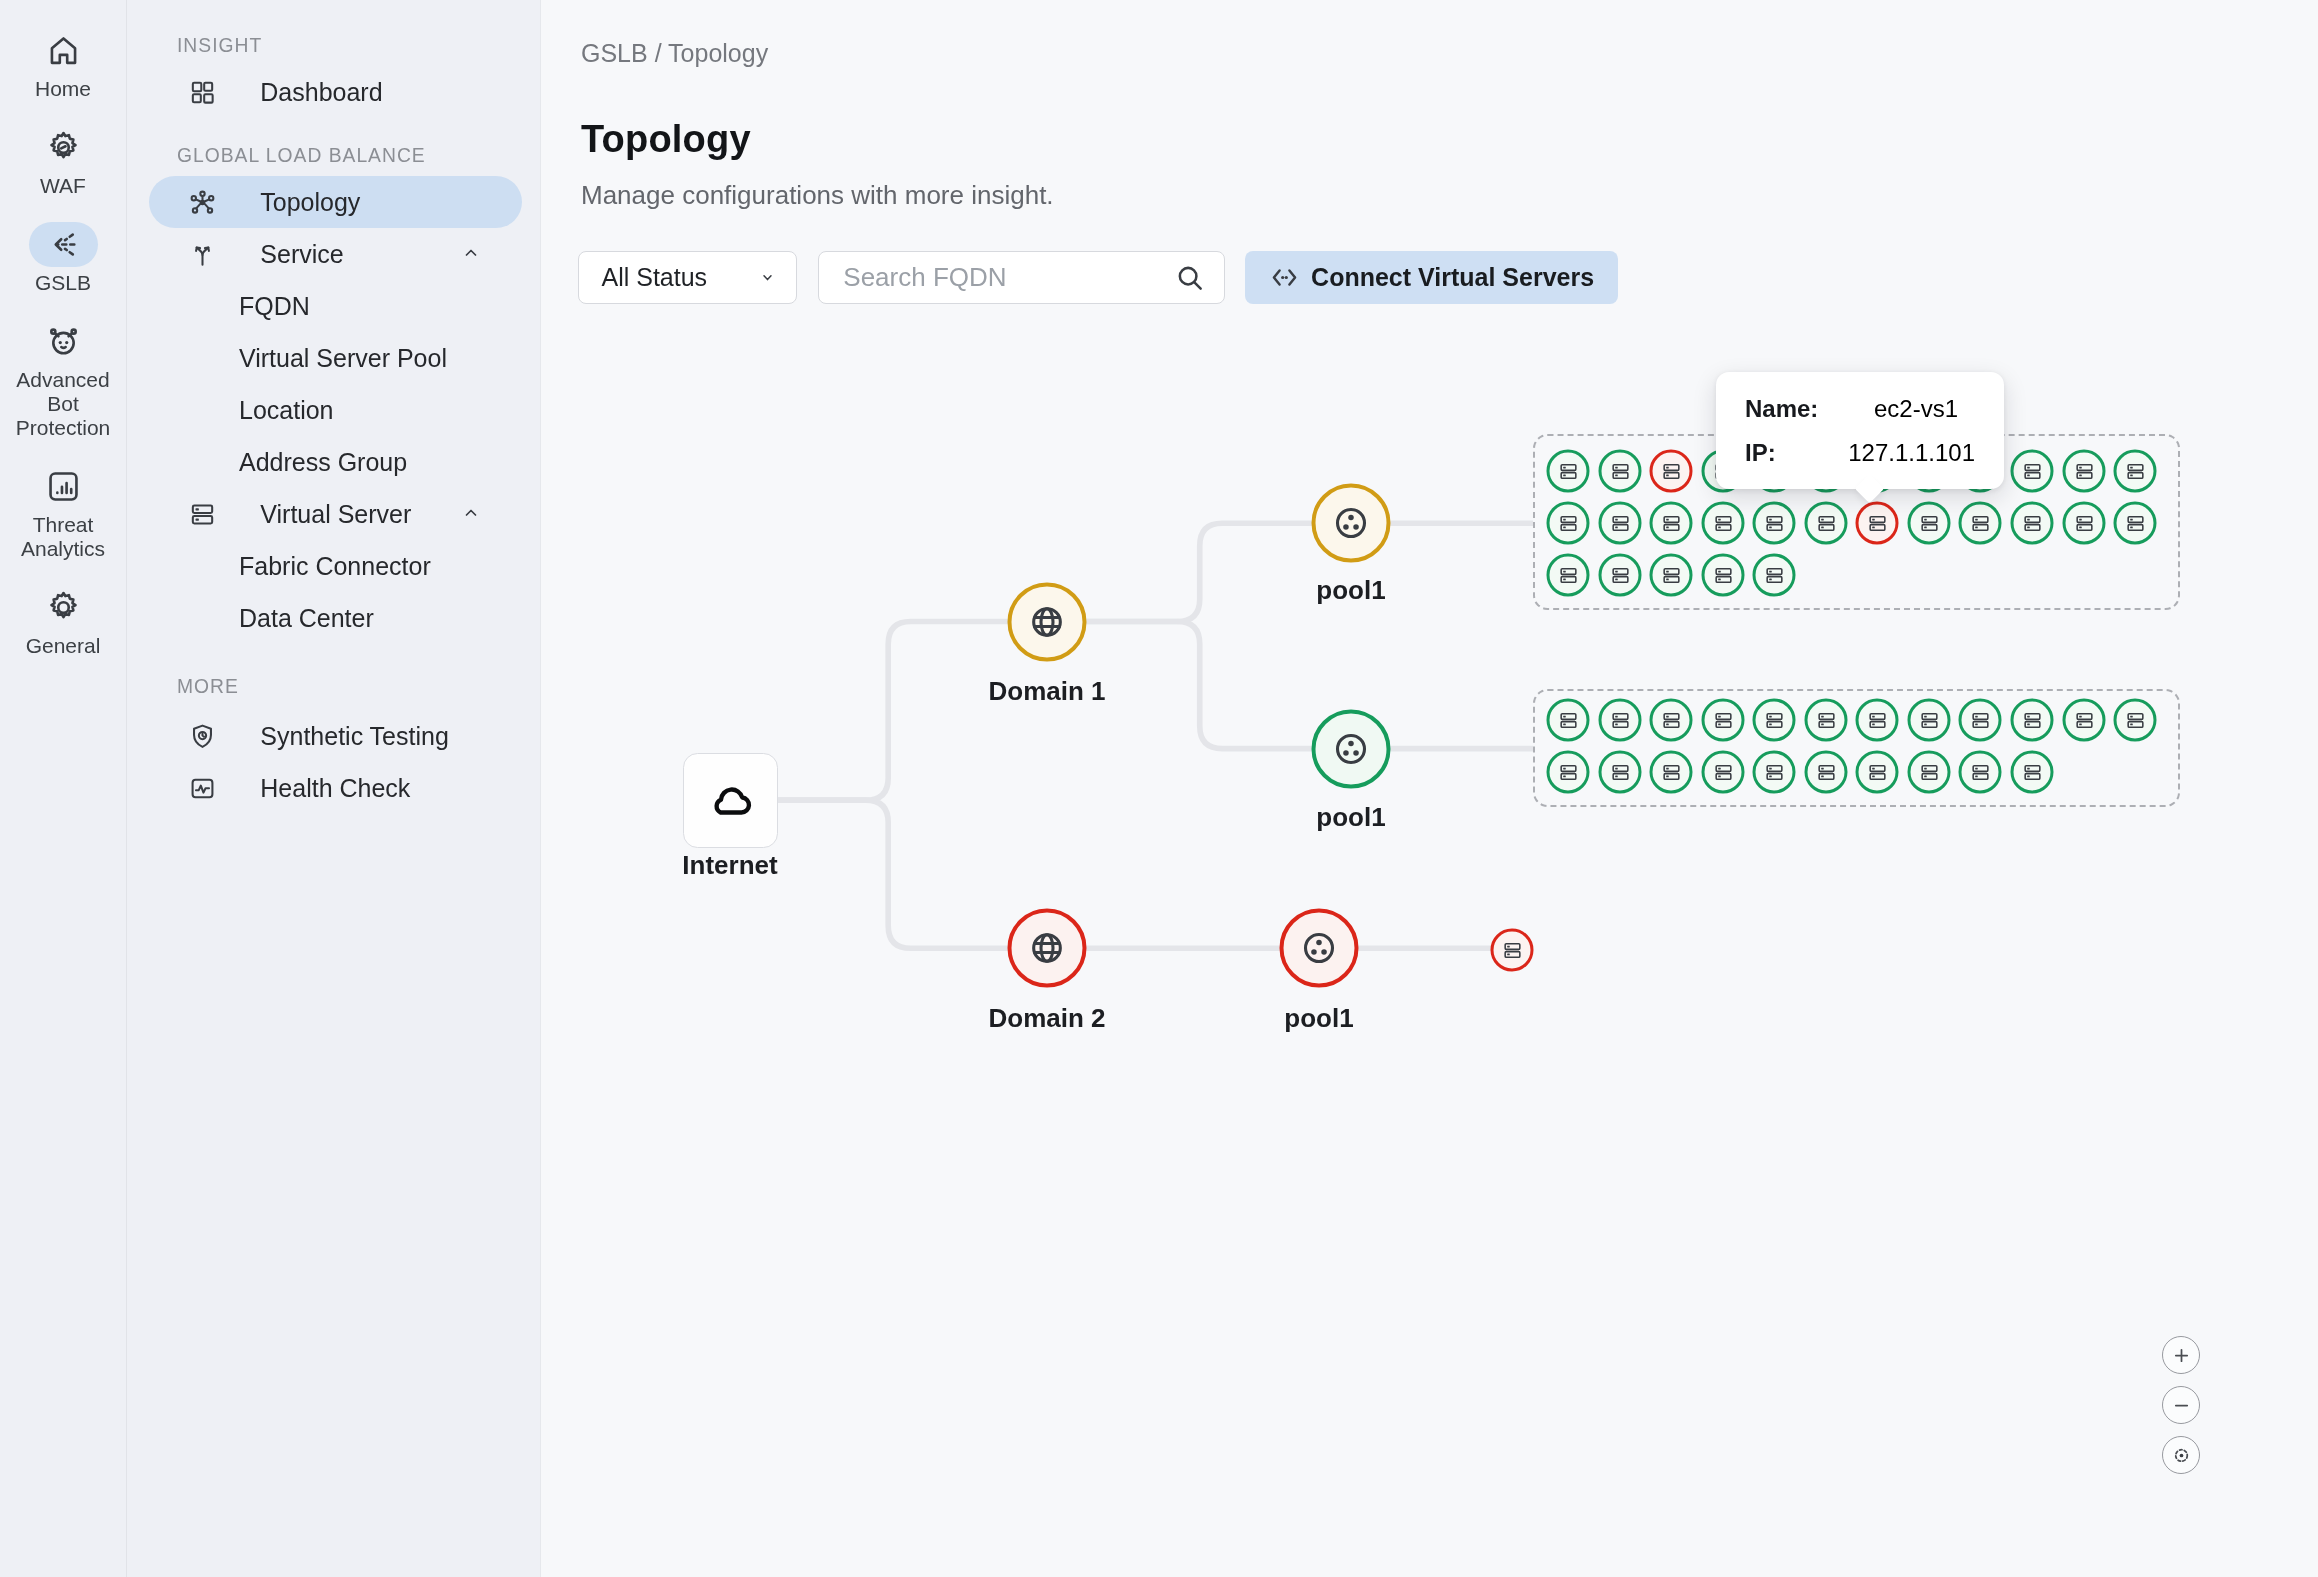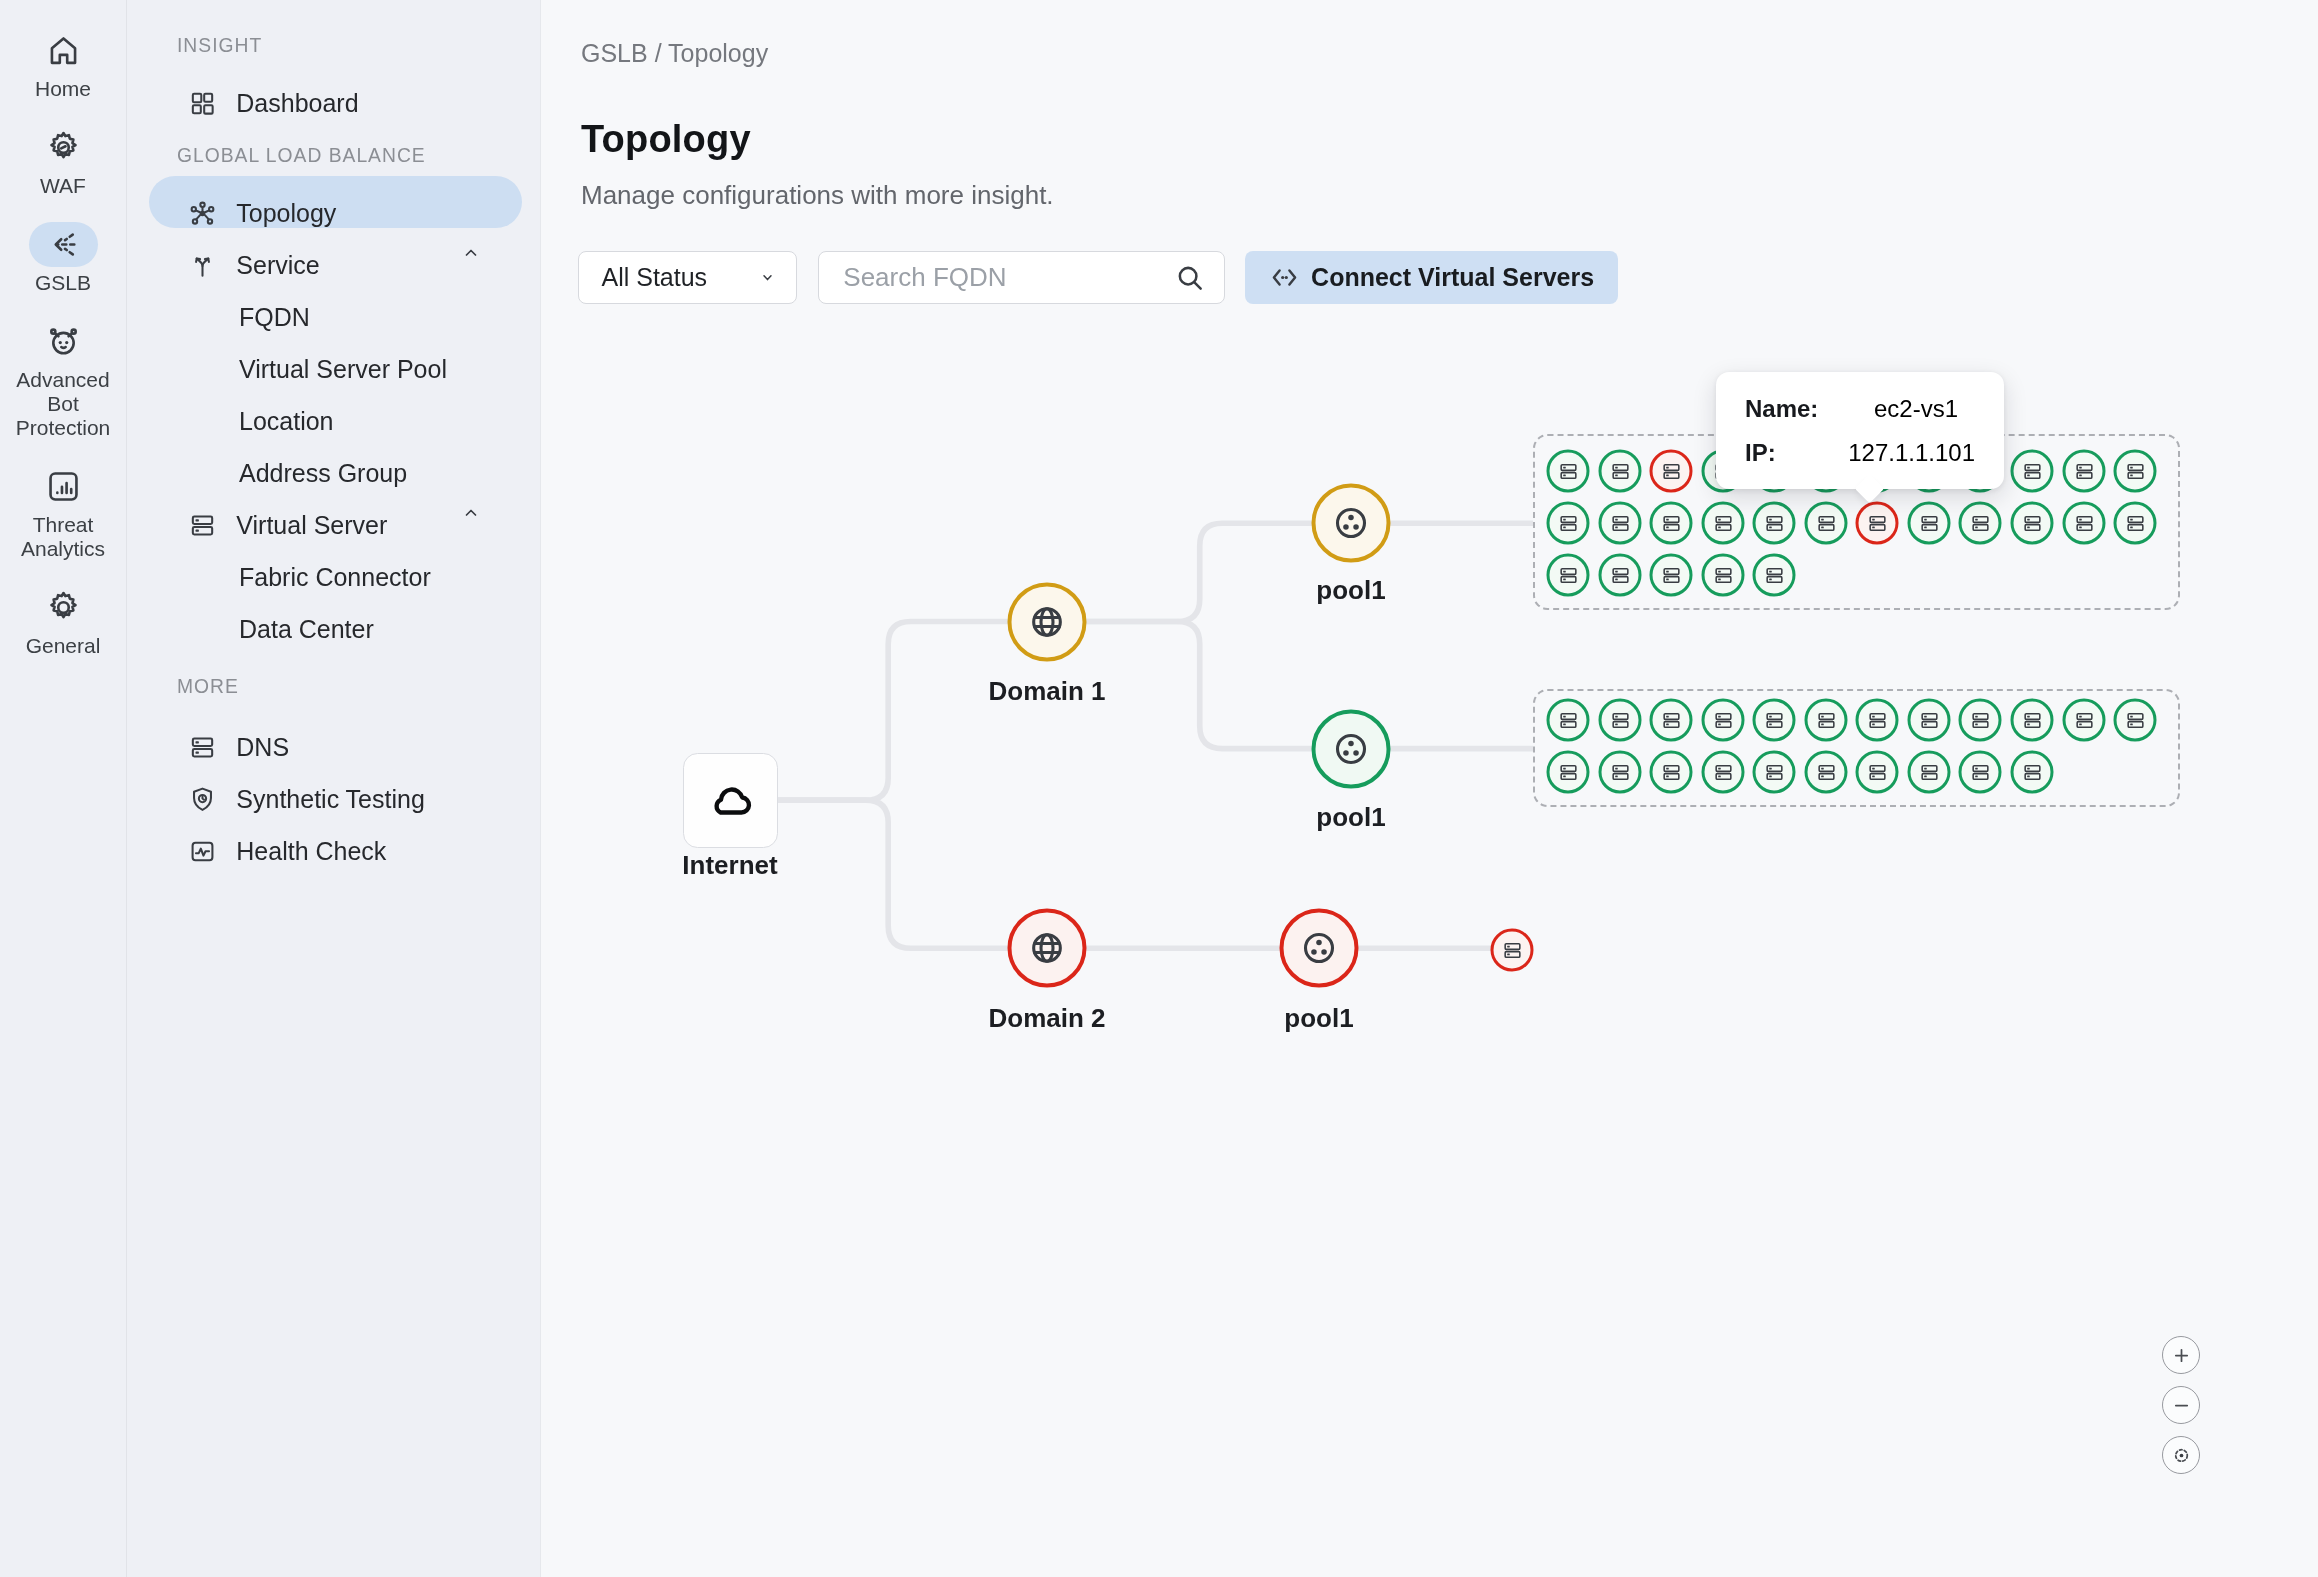--- a/index.html
+++ b/index.html
@@ -24,22 +24,22 @@
   .rail svg.i{width:37px;height:37px}
 
   
   .sidebar{
     width:414px;box-sizing:border-box;background:#EEF0F5;flex:none;
     padding-top:34px;border-right:1.6px solid #E6E8EC;
   }
   .sec-label{font-size:19.3px;letter-spacing:1px;color:#8B8E94;margin:0 0 8px 50px;height:24px;line-height:24px;font-weight:400}
   .sec-label.later{margin-top:31px;margin-bottom:11.3px}
   .s-item{
-    height:52px;display:flex;align-items:flex-end;position:relative;cursor:pointer;
-    margin:0 17.7px 0 22px;border-radius:26.6px;padding-left:39px;box-sizing:border-box;
+    height:52px;display:flex;align-items:center;position:relative;cursor:pointer;
+    margin:0 17.7px 0 22px;border-radius:26.6px;padding-left:39px;box-sizing:border-box;gap:24px;
   }
   .s-item.active{background:#CDDEF2}
   .s-item .s-icon{width:29px;height:29px;margin-right:19.3px;display:flex;align-items:center;justify-content:center}
   .s-item .s-icon svg{width:29px;height:29px}
   .s-text{font-size:25px;color:#26282C}
   .s-item.sub{padding-left:90px}
   .chev{position:absolute;right:39px;top:50%;transform:translateY(-50%)}
   .chev svg{width:24px;height:24px}
   .gap-after{margin-bottom:26px}
 
@@ -281,31 +281,20 @@
 
     <div class="s-item sub">
       <span class="s-text">Fabric Connector</span>
     </div>
     <div class="s-item sub">
       <span class="s-text">Data Center</span>
     </div>
 
     <div class="sec-label later">MORE</div>
 
-    <div class="s-item">
-      <span class="s-icon">
-        <svg class="i" viewBox="0 0 24 24">
-            <rect x="4" y="4.6" width="16" height="6.2" rx="1.2"></rect>
-            <rect x="4" y="13.2" width="16" height="6.2" rx="1.2"></rect>
-            <rect class="f" x="6.2" y="6.8" width="2.8" height="1.8" rx="0.4"></rect>
-            <rect class="f" x="6.2" y="15.4" width="2.8" height="1.8" rx="0.4"></rect>
-          </svg>
-      </span>
-      <span class="s-text">DNS</span>
-    </div>
     <div class="s-item">
       <span class="s-icon">
         <svg class="i" viewBox="0 0 24 24">
             <path d="M12 3l7 2.6v5.2c0 4.8-3 7.9-7 9.8-4-1.9-7-5-7-9.8V5.6Z"></path>
             <circle cx="12" cy="11.2" r="3"></circle>
             <path d="M12 9.8v1.4l1.2.9"></path>
           </svg>
       </span>
       <span class="s-text">Synthetic Testing</span>
     </div>

